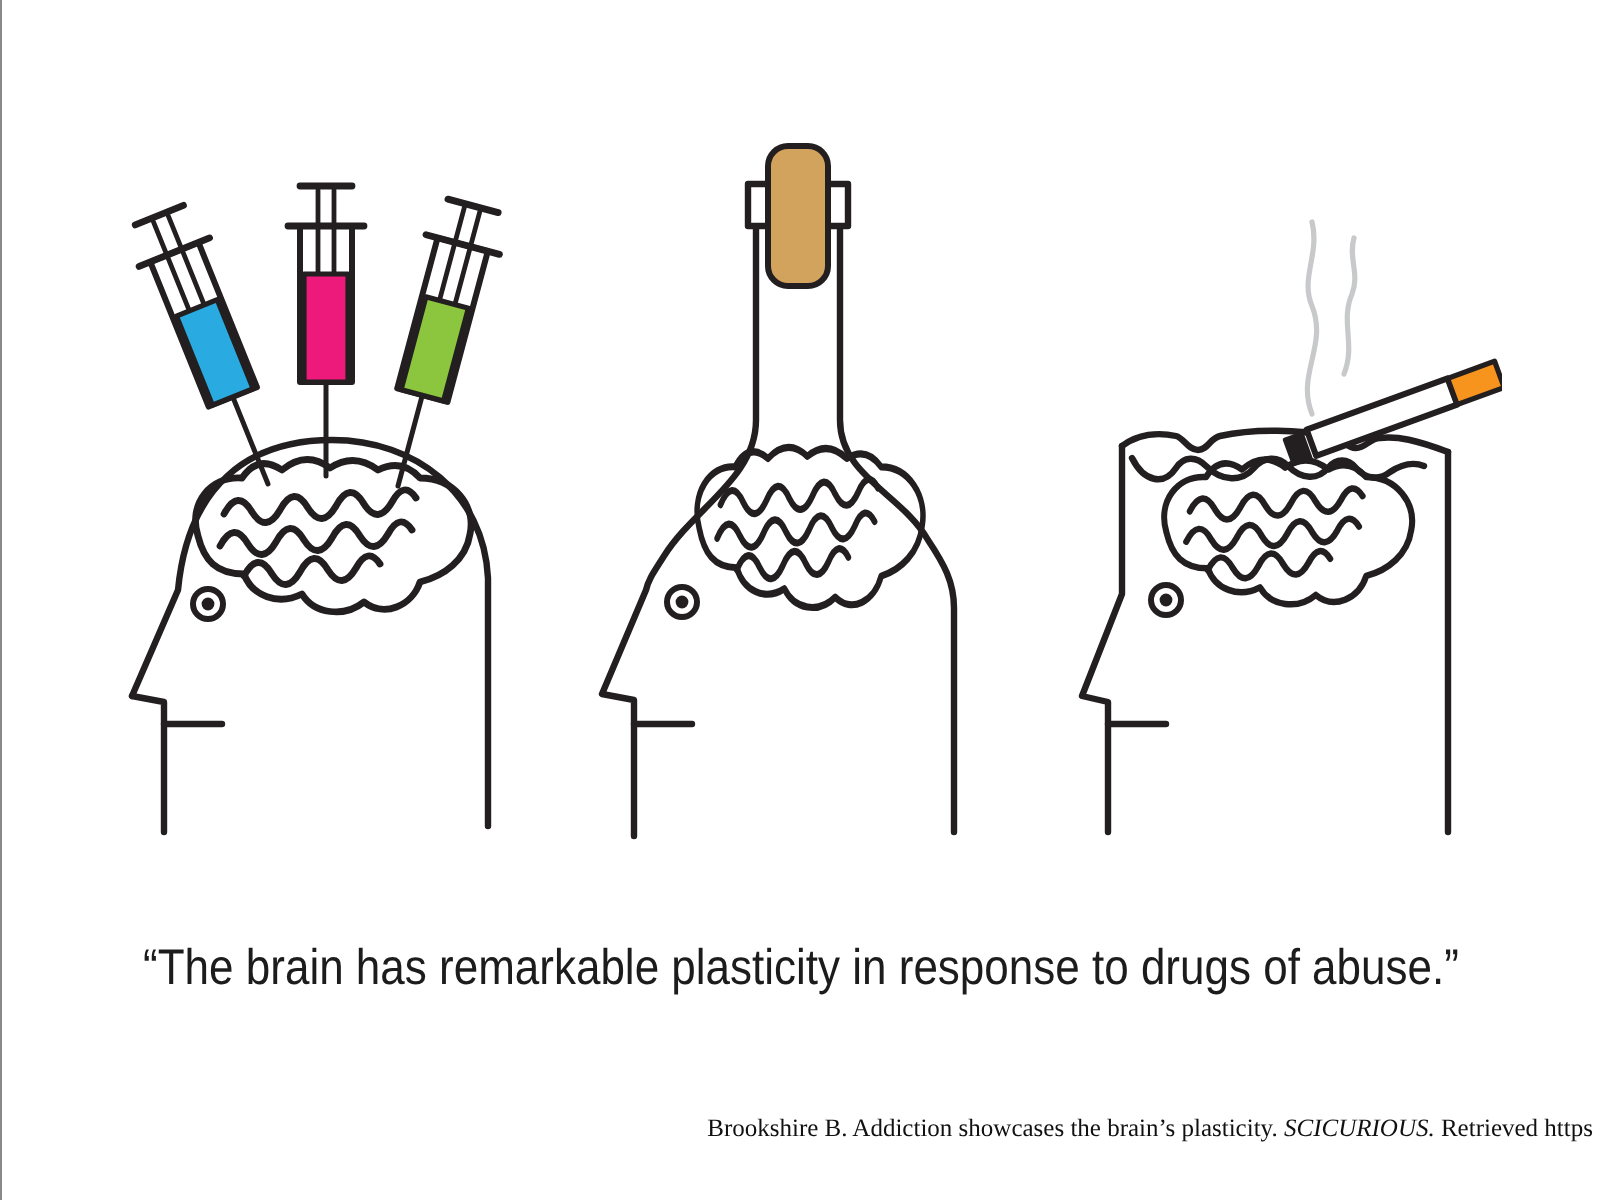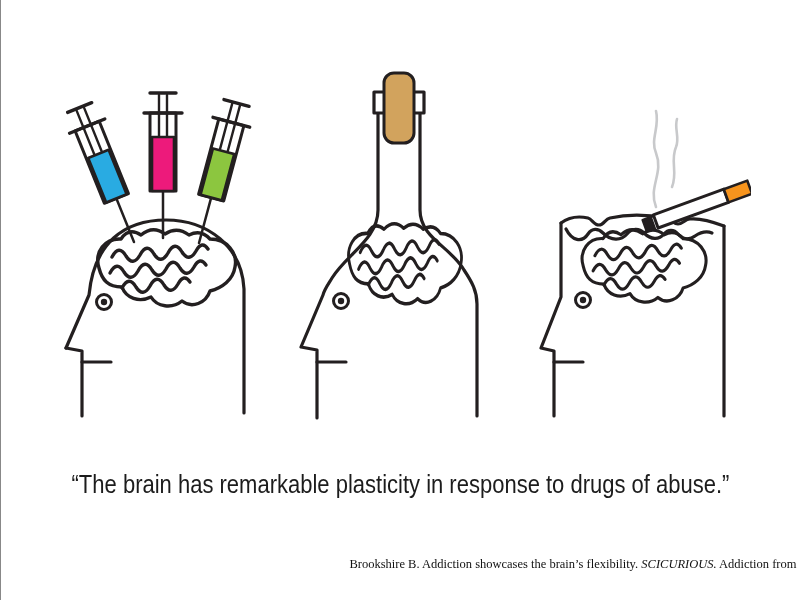--- a/index.html
+++ b/index.html
@@ -138,16 +138,16 @@
     <g transform="translate(172,111) rotate(-20)" stroke="#231f20" stroke-width="3" stroke-linejoin="round">
       <rect x="-57" y="-6" width="9" height="13" stroke-width="2" fill="#231f20"></rect>
       <rect x="-45" y="-7" width="75" height="14" fill="#ffffff"></rect>
       <rect x="30" y="-7" width="25" height="14" stroke-width="2.6" fill="#f7941d"></rect>
     </g>
   </svg>
 
   <div class="quote">“The brain has remarkable plasticity in response to drugs of abuse.”</div>
 
   <div class="citation">
-    <div><span>Brookshire B. Addiction showcases the brain’s flexibility. </span><span class="ital">SCICURIOUS.</span><span> Addiction from</span></div>
+    <div><span>Brookshire B. Addiction showcases the brain’s plasticity. </span><span class="ital">SCICURIOUS.</span><span> Retrieved https</span></div>
   </div>
 
 </div>
 
 </body></html>

